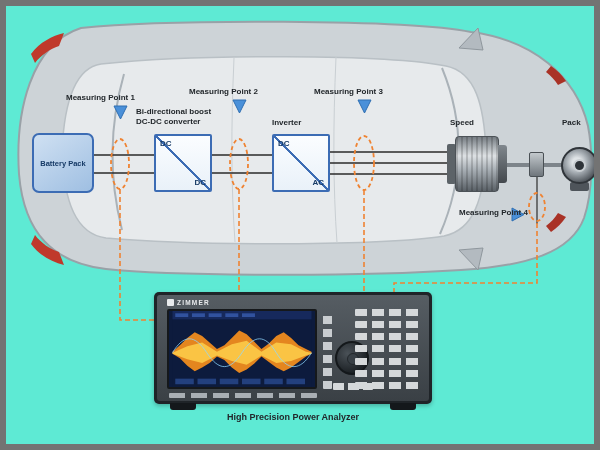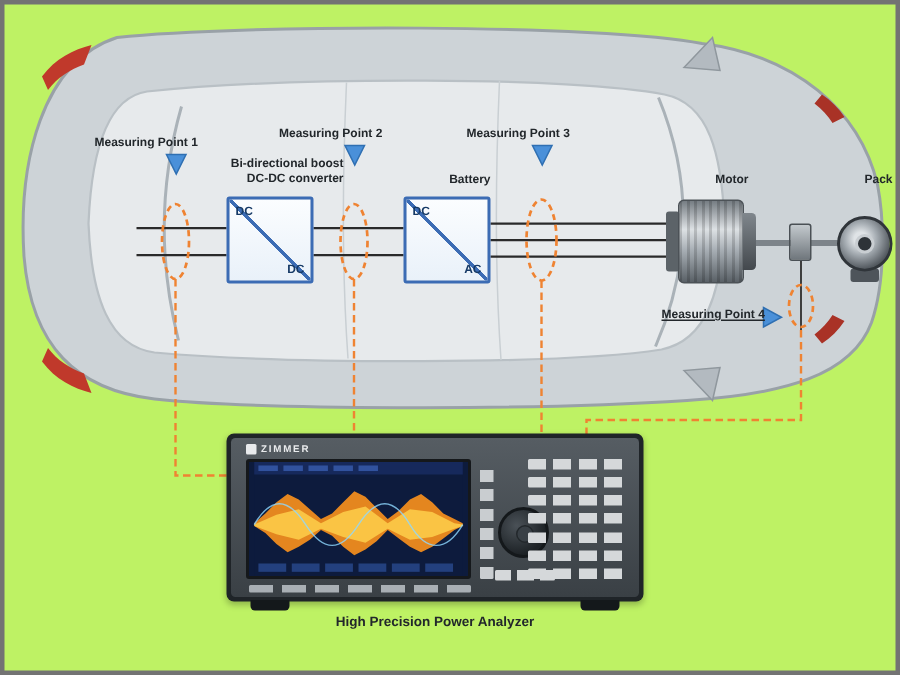--- a/index.html
+++ b/index.html
@@ -1,21 +1,21 @@
 <!DOCTYPE html>
 <html><head>
 <meta charset="utf-8">
 <style>
   html,body {margin:0; padding:0; background:#fff;}
-  .stage {position:relative; width:600px; height:450px; background:#bef264; border:3px solid #737373;
+  .stage {position:relative; width:600px; height:450px; background:#5eead4; border:6px solid #737373;
           box-sizing:border-box; overflow:hidden; font-family:"Liberation Sans", sans-serif;}
   .underlay {position:absolute; left:0; top:0; width:600px; height:450px;}
 
   .lbl {position:absolute; font-size:8px; font-weight:bold; color:#22272b; white-space:nowrap;}
-  .lbl.center {white-space:normal; text-align:right; line-height:10px;}
+  .lbl.center {white-space:normal; text-align:left; line-height:10px;}
 
   .battery {position:absolute; background:linear-gradient(145deg,#cfe0f2,#9fbfe2);
             border:2px solid #3c6cb4; border-radius:7px; box-sizing:border-box;
             display:flex; align-items:center; justify-content:center;}
   .battery .blabel {font-size:7.5px; font-weight:bold; color:#163a66;}
 
   .conv-box {position:absolute; box-sizing:border-box; border:2px solid #3c6cb4; border-radius:2px;
       background:
         linear-gradient(to top right, rgba(0,0,0,0) calc(50% - 1px), #3c6cb4 calc(50% - 1px),
                         #3c6cb4 calc(50% + 1px), rgba(0,0,0,0) calc(50% + 1px)),
@@ -108,42 +108,45 @@
 
     <polygon points="108,100 121,100 114.5,113" fill="#4a90d9" stroke="#2f6fb2" stroke-width="1"></polygon>
     <polygon points="227,94 240,94 233.5,107" fill="#4a90d9" stroke="#2f6fb2" stroke-width="1"></polygon>
     <polygon points="352,94 365,94 358.5,107" fill="#4a90d9" stroke="#2f6fb2" stroke-width="1"></polygon>
     <polygon points="506,202 506,215 518,208.5" fill="#4a90d9" stroke="#2f6fb2" stroke-width="1"></polygon>
   </svg>
 
   <div class="lbl" style="left:60px; top:87px;">Measuring Point 1</div>
   <div class="lbl" style="left:183px; top:81px;">Measuring Point 2</div>
   <div class="lbl" style="left:308px; top:81px;">Measuring Point 3</div>
-  <div class="lbl" style="left:438px; top:202px;text-decoration:underline;">Measuring Point 4</div>
-
+  <div class="lbl" style="left:453px; top:202px;">Measuring Point 4</div>
+
+  <div class="battery" style="left:26px; top:127px; width:62px; height:60px;">
+    <span class="blabel">Battery Pack</span>
+  </div>
 
   <div class="lbl center" style="left:130px; top:101px; width:96px;">
     <span>Bi-directional boost</span><br>
     <span>DC-DC converter</span>
   </div>
   <div class="conv-box" style="left:148px; top:128px; width:58px; height:58px;">
     <span class="tl">DC</span>
     <span class="br">DC</span>
   </div>
 
   <div class="lbl center" style="left:266px; top:112px; width:58px;">
-    <span>Battery</span>
+    <span>Inverter</span>
   </div>
   <div class="conv-box" style="left:266px; top:128px; width:58px; height:58px;">
     <span class="tl">DC</span>
     <span class="br">AC</span>
   </div>
 
   <div class="lbl center" style="left:444px; top:112px; width:52px;">
-    <span>Motor</span>
+    <span>Speed</span>
   </div>
   <div class="motor-mount" style="left:441px; top:138px; width:9px; height:40px;"></div>
   <div class="motor-body" style="left:449px; top:130px; width:44px; height:56px;"></div>
   <div class="motor-cap" style="left:492px; top:139px; width:9px; height:38px;"></div>
 
   <div class="sensor" style="left:523px; top:146px; width:15px; height:25px;"></div>
 
   <div class="lbl center" style="left:556px; top:112px; width:36px;">
     <span>Pack</span>
   </div>

